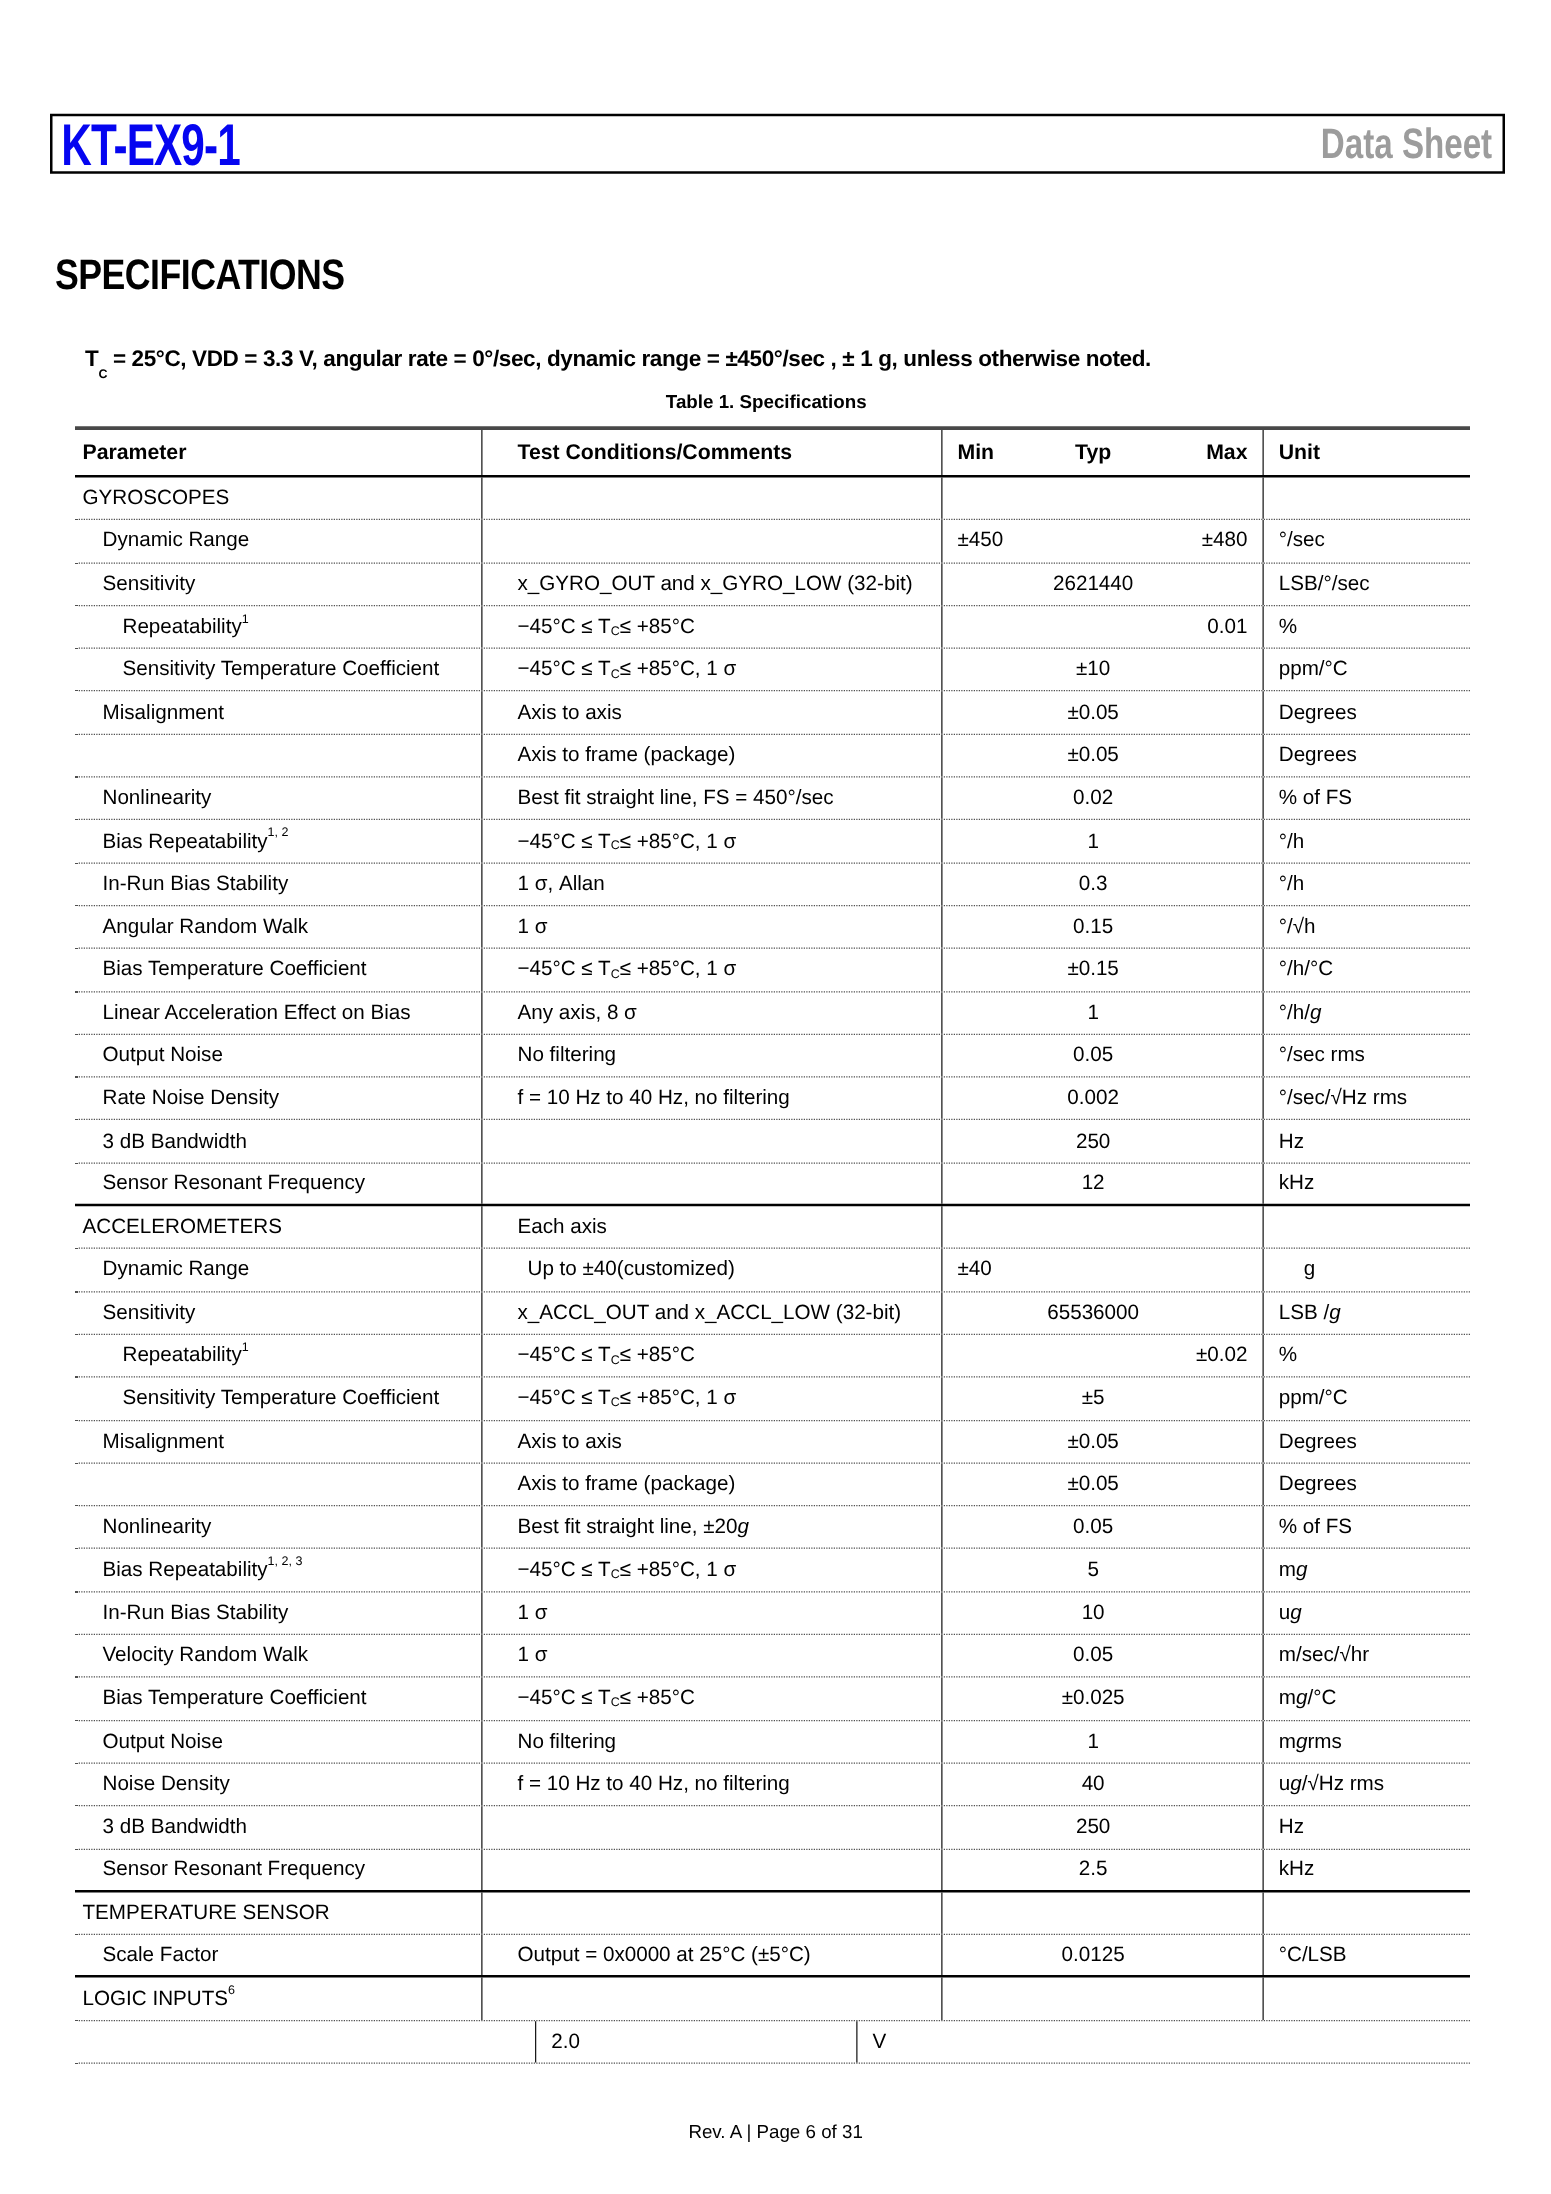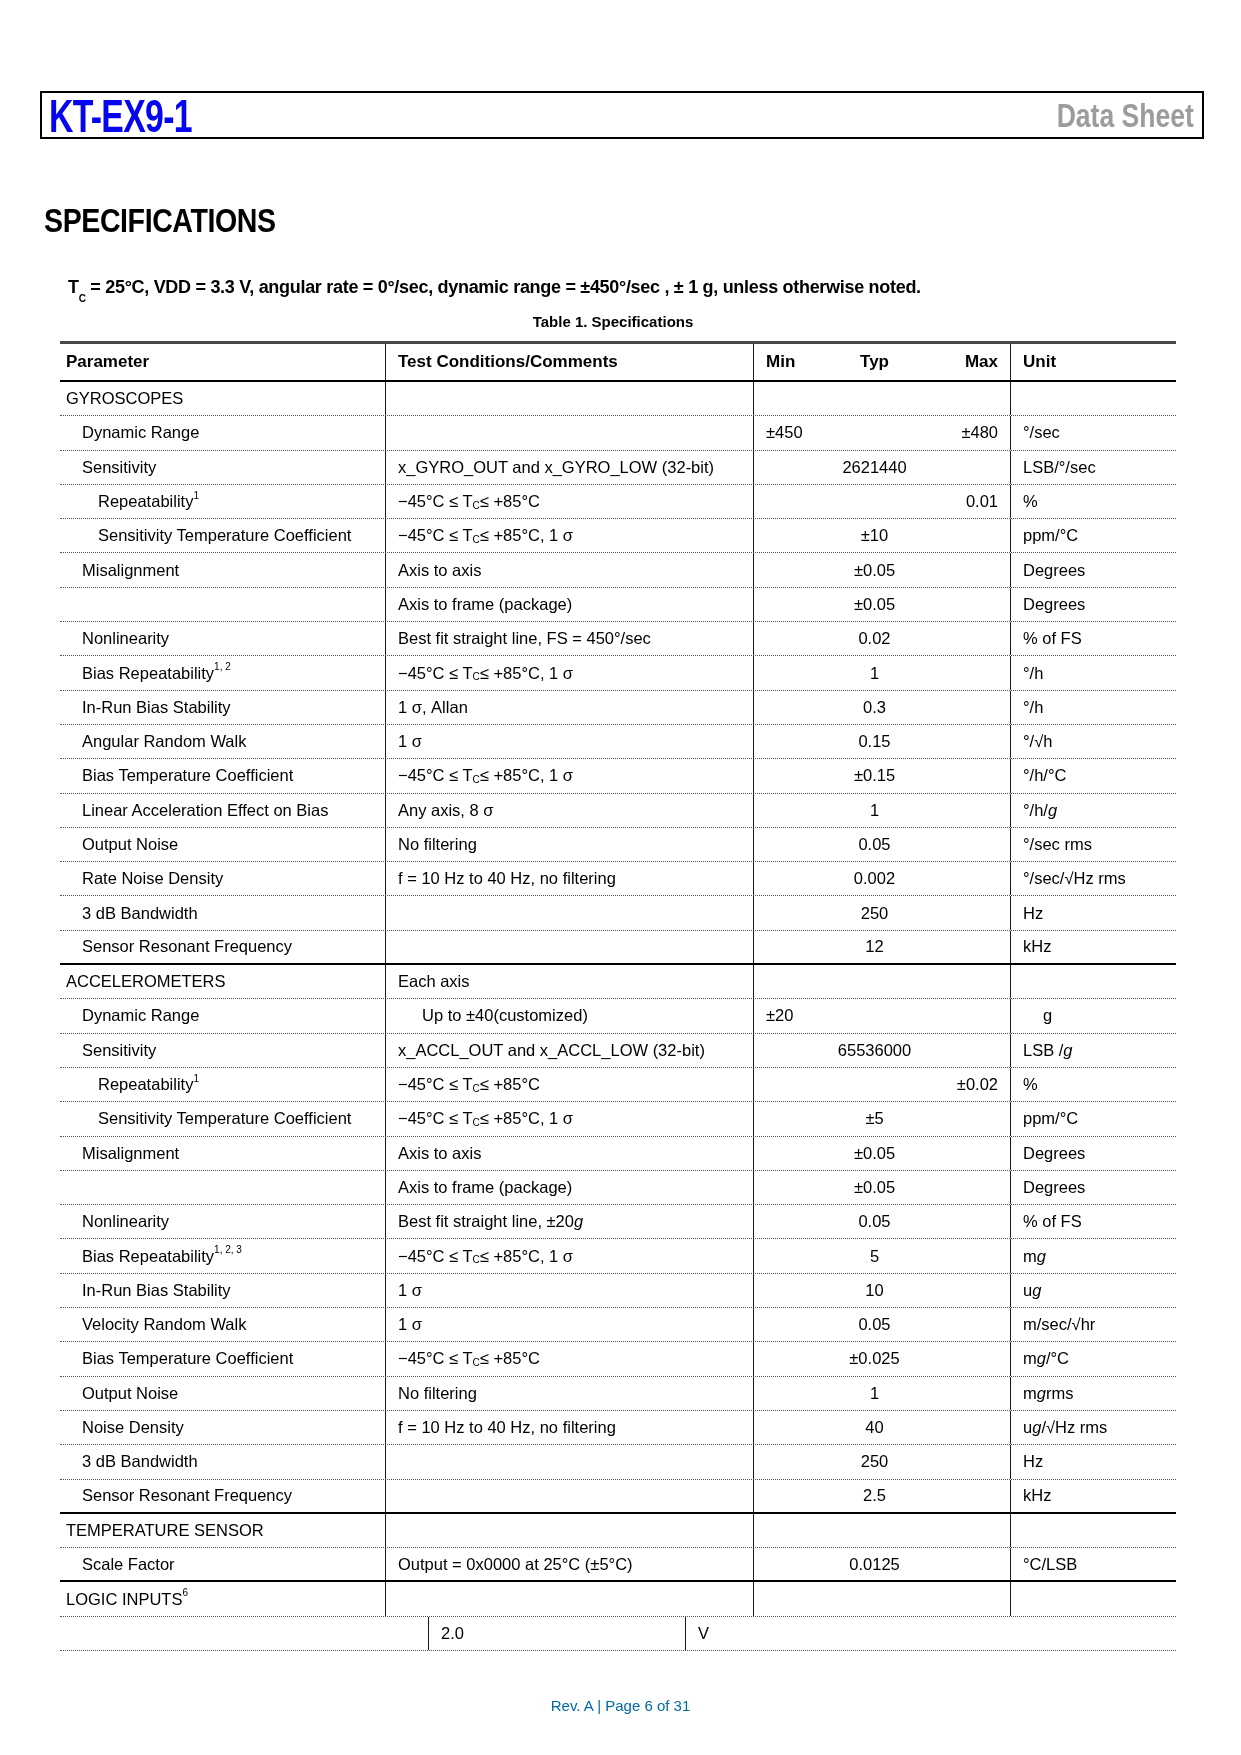--- a/index.html
+++ b/index.html
@@ -49,33 +49,33 @@
     display:flex;align-items:stretch;height:34.3px;box-sizing:border-box;
     border-bottom:1.4px dotted #4f4f4f;
   }
   .tr.before-section{border-bottom:2px solid #000;}
   .td{
     display:flex;align-items:center;box-sizing:border-box;
     overflow:hidden;white-space:nowrap;
   }
   .td + .td{border-left:1.5px solid #1a1a1a;}
   .c-param{width:325px;padding-left:6px;}
-  .c-cond{width:368px;padding-left:12px;}
+  .c-cond{width:368px;padding-left:28px;}
   .c-mtm{width:257px;}
   .c-unit{width:166px;padding-left:12px;}
   .mtm-min{width:70px;padding-left:12px;box-sizing:border-box;text-align:left;}
   .mtm-typ{flex:1;text-align:center;}
   .mtm-max{width:85px;padding-right:12px;box-sizing:border-box;text-align:right;}
   sup{font-size:10px;position:relative;top:-6px;line-height:0;}
   sub{font-size:10px;position:relative;top:4px;line-height:0;}
   i{font-style:italic;}
   
   .footer{
     position:absolute;left:0;top:1697px;width:1241px;
-    text-align:center;font-size:15px;color:#0369a1;
+    text-align:center;font-size:15px;color:#000000;
   }
 </style>
 </head>
 <body>
 
 <div class="hdr">
   <div class="brand">KT-EX9-1</div>
   <div class="dslabel">Data Sheet</div>
 </div>
 
@@ -274,21 +274,21 @@
       <span class="mtm-min"></span>
       <span class="mtm-typ"></span>
       <span class="mtm-max"></span>
     </div>
     <div class="td c-unit"></div>
   </div>
       <div class="tr">
     <div class="td c-param" style="padding-left: 22px;">Dynamic Range</div>
     <div class="td c-cond" style="padding-left: 36px;">Up to ±40(customized)</div>
     <div class="td c-mtm">
-      <span class="mtm-min">±20</span>
+      <span class="mtm-min">±40</span>
       <span class="mtm-typ"></span>
       <span class="mtm-max"></span>
     </div>
     <div class="td c-unit" style="padding-left: 32px;">g</div>
   </div>
       <div class="tr">
     <div class="td c-param" style="padding-left: 22px;">Sensitivity</div>
     <div class="td c-cond">x_ACCL_OUT and x_ACCL_LOW (32-bit)</div>
     <div class="td c-mtm">
       <span class="mtm-min"></span>

